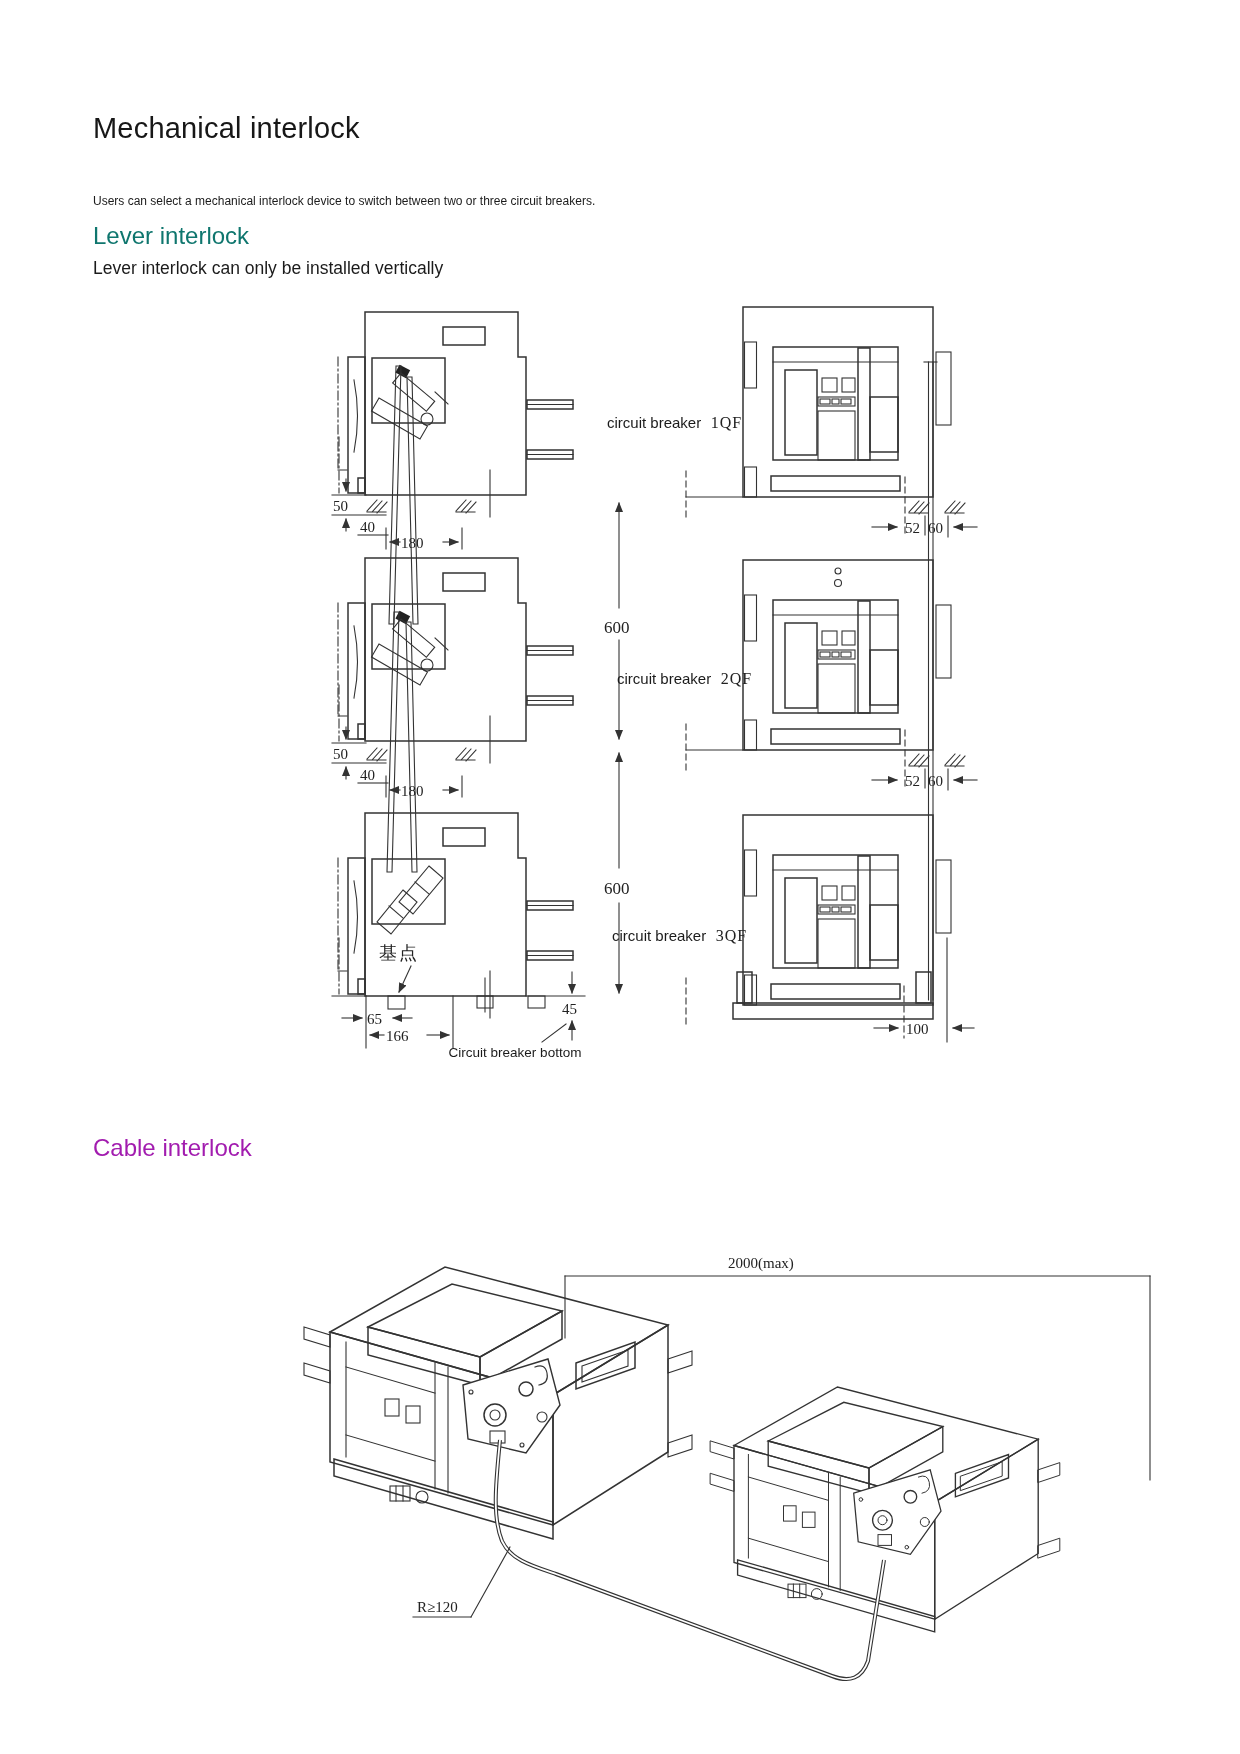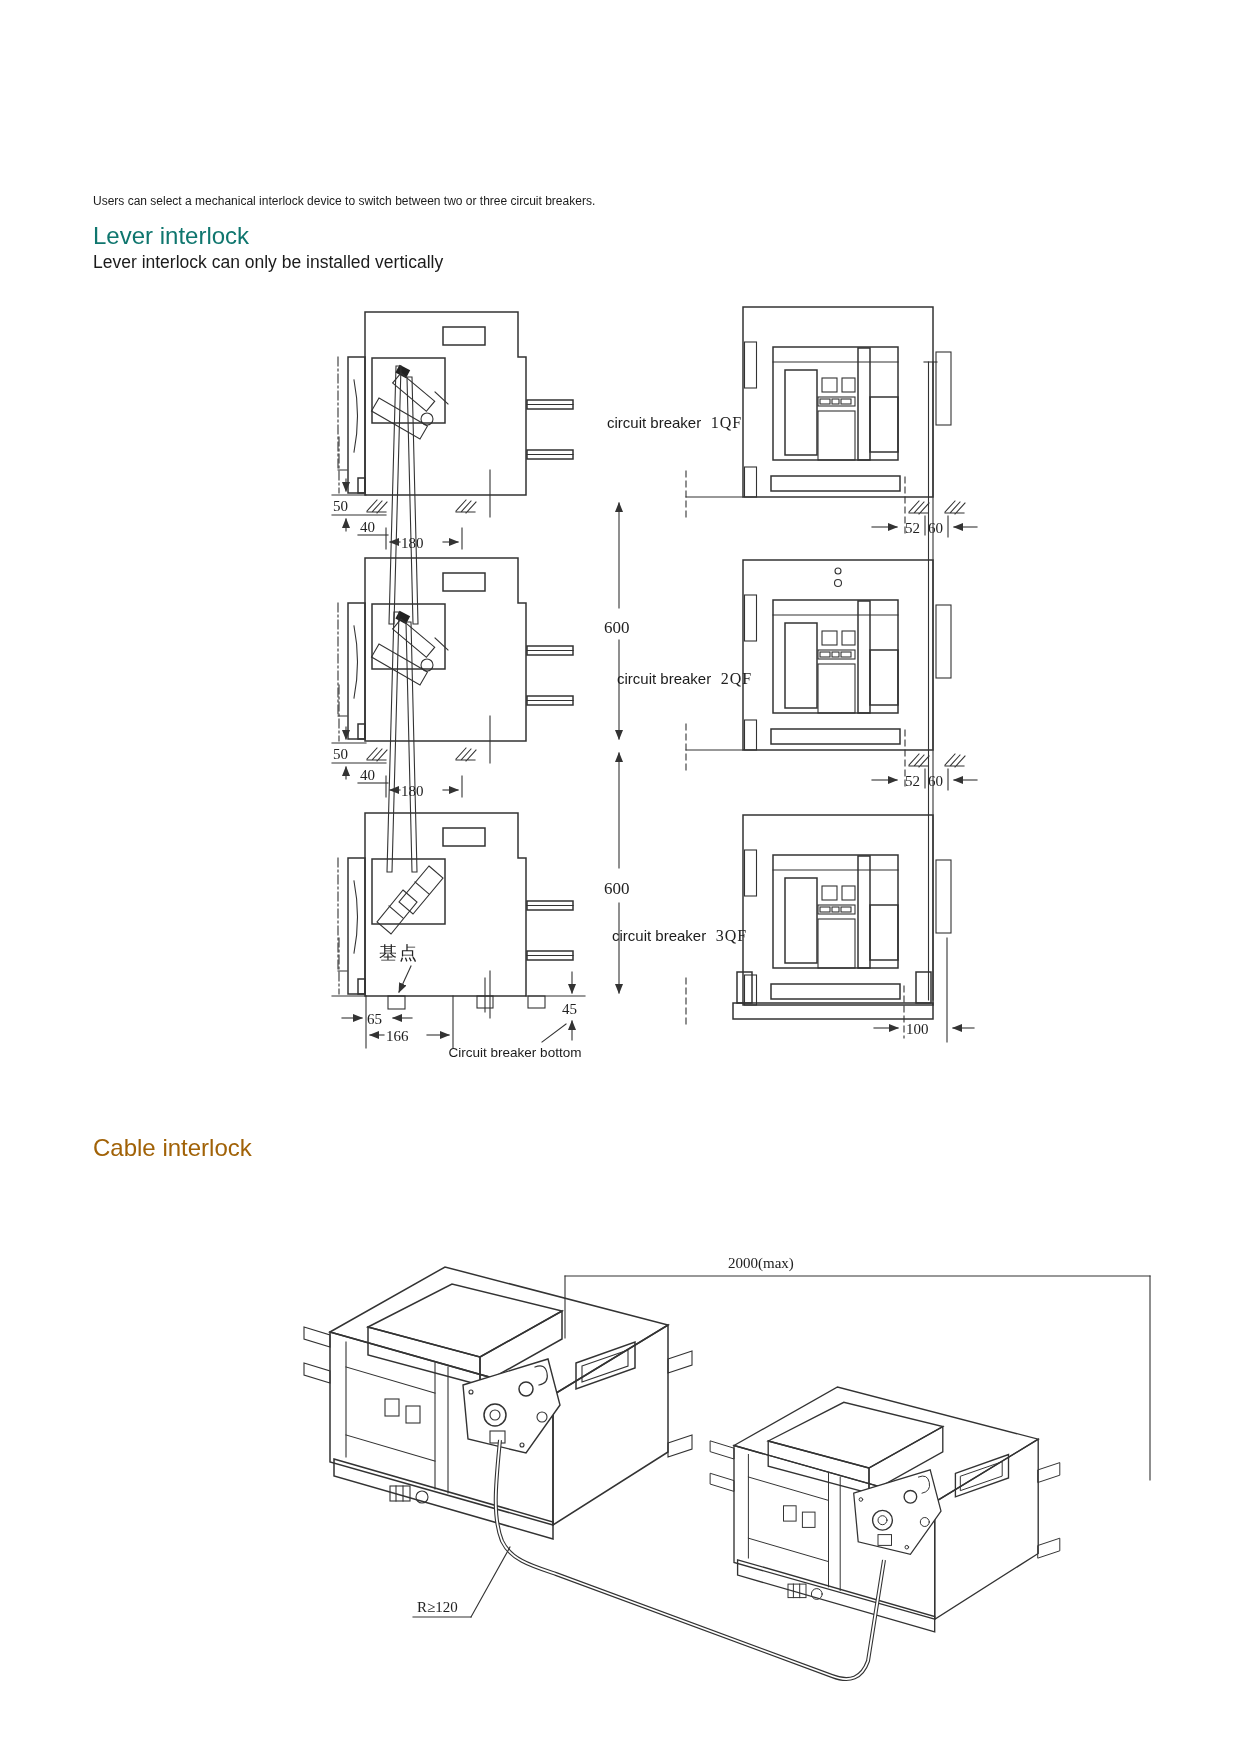--- a/index.html
+++ b/index.html
@@ -3,22 +3,22 @@
 <meta charset="utf-8">
 <style>
   html,body{margin:0;padding:0;background:#e8e8e8;}
   #page{position:relative;width:1240px;height:1754px;background:#ffffff;margin:0 auto;
         font-family:"Liberation Sans","DejaVu Sans",sans-serif;color:#1b1b1b;overflow:hidden;}
   .abs{position:absolute;}
   h1,h2,p{margin:0;padding:0;font-weight:normal;}
   #title{left:93px;top:112px;font-size:29px;letter-spacing:.2px;color:#171717;}
   #intro{left:93px;top:194px;font-size:12px;}
   #lever-h{left:93px;top:222px;font-size:24px;color:#0f766e;}
-  #lever-b{left:93px;top:252px;font-size:17.5px;}
-  #cable-h{left:93px;top:1134px;font-size:24px;color:#a16207;}
+  #lever-b{left:93px;top:258px;font-size:17.5px;}
+  #cable-h{left:93px;top:1134px;font-size:24px;color:#a21caf;}
   #cable-b{left:93px;top:1212px;font-size:17.5px;}
   svg{position:absolute;overflow:visible;}
   .ln{fill:none;stroke:#333;stroke-width:1.5;stroke-linecap:square;}
   .lnt{stroke-width:1.1;}
   .fw{fill:#fff;stroke:#333;stroke-width:1.4;}
   .dash{stroke-dasharray:6 4;}
   .dashdot{stroke-dasharray:9 3 2 3;}
   .dim{font-family:"Liberation Serif","DejaVu Serif",serif;font-size:15px;fill:#222;}
   .dimbig{font-family:"Liberation Serif","DejaVu Serif",serif;font-size:17px;fill:#222;}
   .lblsans{font-family:"Liberation Sans","DejaVu Sans",sans-serif;font-size:15px;fill:#1b1b1b;}
@@ -26,20 +26,21 @@
   .cjk{font-family:"Liberation Sans","DejaVu Sans",sans-serif;font-size:18px;fill:#222;letter-spacing:2px;}
   .cap{font-family:"Liberation Sans","DejaVu Sans",sans-serif;font-size:13.5px;fill:#1b1b1b;}
   .cableO{fill:none;stroke:#333;stroke-width:4;}
   .cableI{fill:none;stroke:#fff;stroke-width:1.8;}
 </style>
 </head>
 <body>
 
 <div id="page">
 
+  <h1 id="title" class="abs">Mechanical interlock</h1>
   <p id="intro" class="abs">Users can select a mechanical interlock device to switch between two or three circuit breakers.</p>
   <h2 id="lever-h" class="abs">Lever interlock</h2>
   <p id="lever-b" class="abs">Lever interlock can only be installed vertically</p>
   <h2 id="cable-h" class="abs">Cable interlock</h2>
 
   <svg style="left:290px;top:255px;" width="690" height="815" viewBox="290 255 690 815">
     <defs>
       <marker id="ar" markerWidth="12" markerHeight="10" refX="9" refY="4" orient="auto" markerUnits="userSpaceOnUse">
         <path d="M0,0 L10,4 L0,8 Z" fill="#333"></path>
       </marker>

